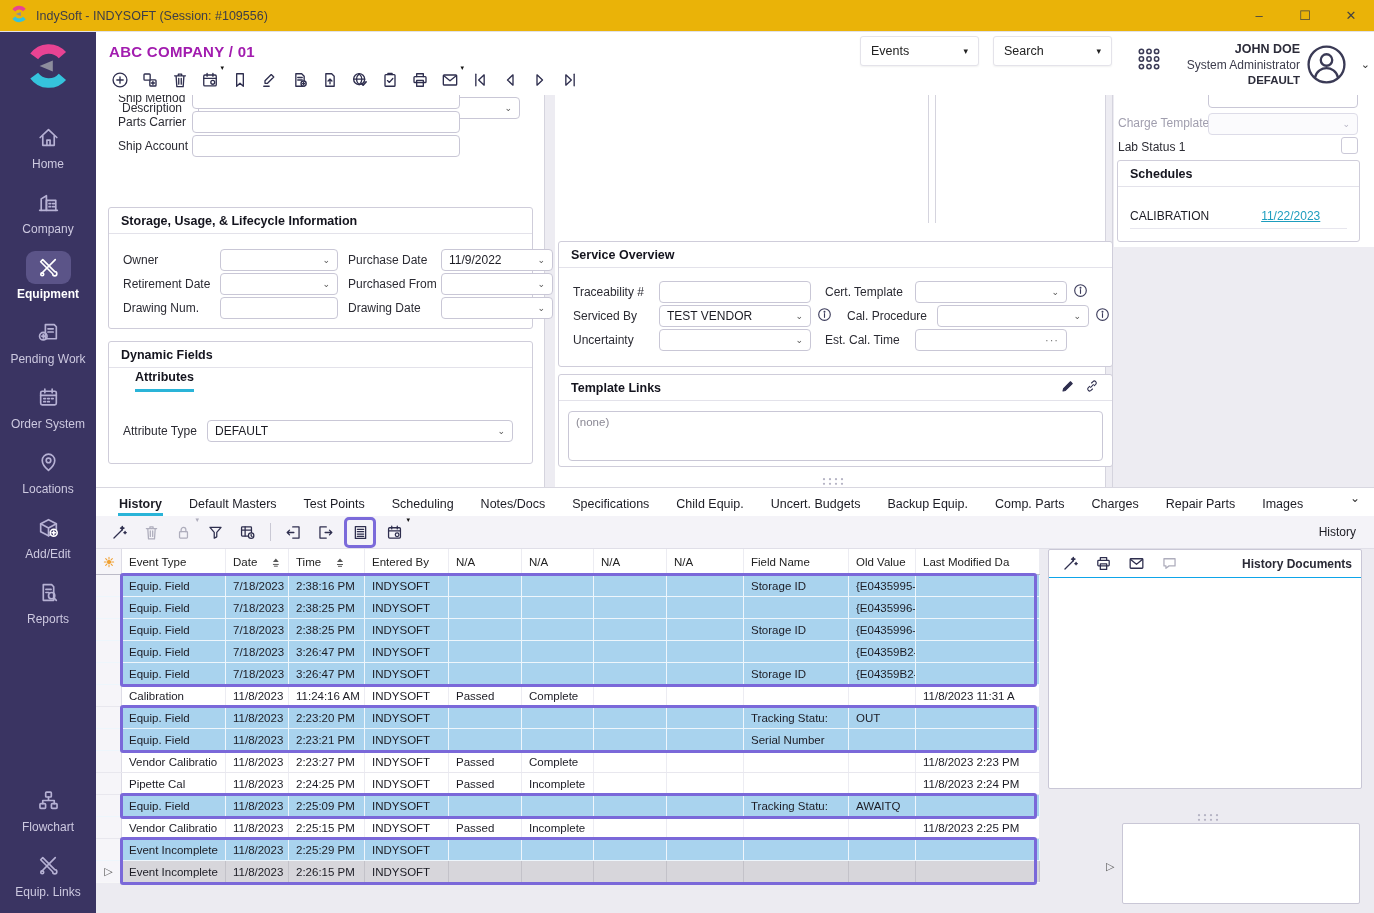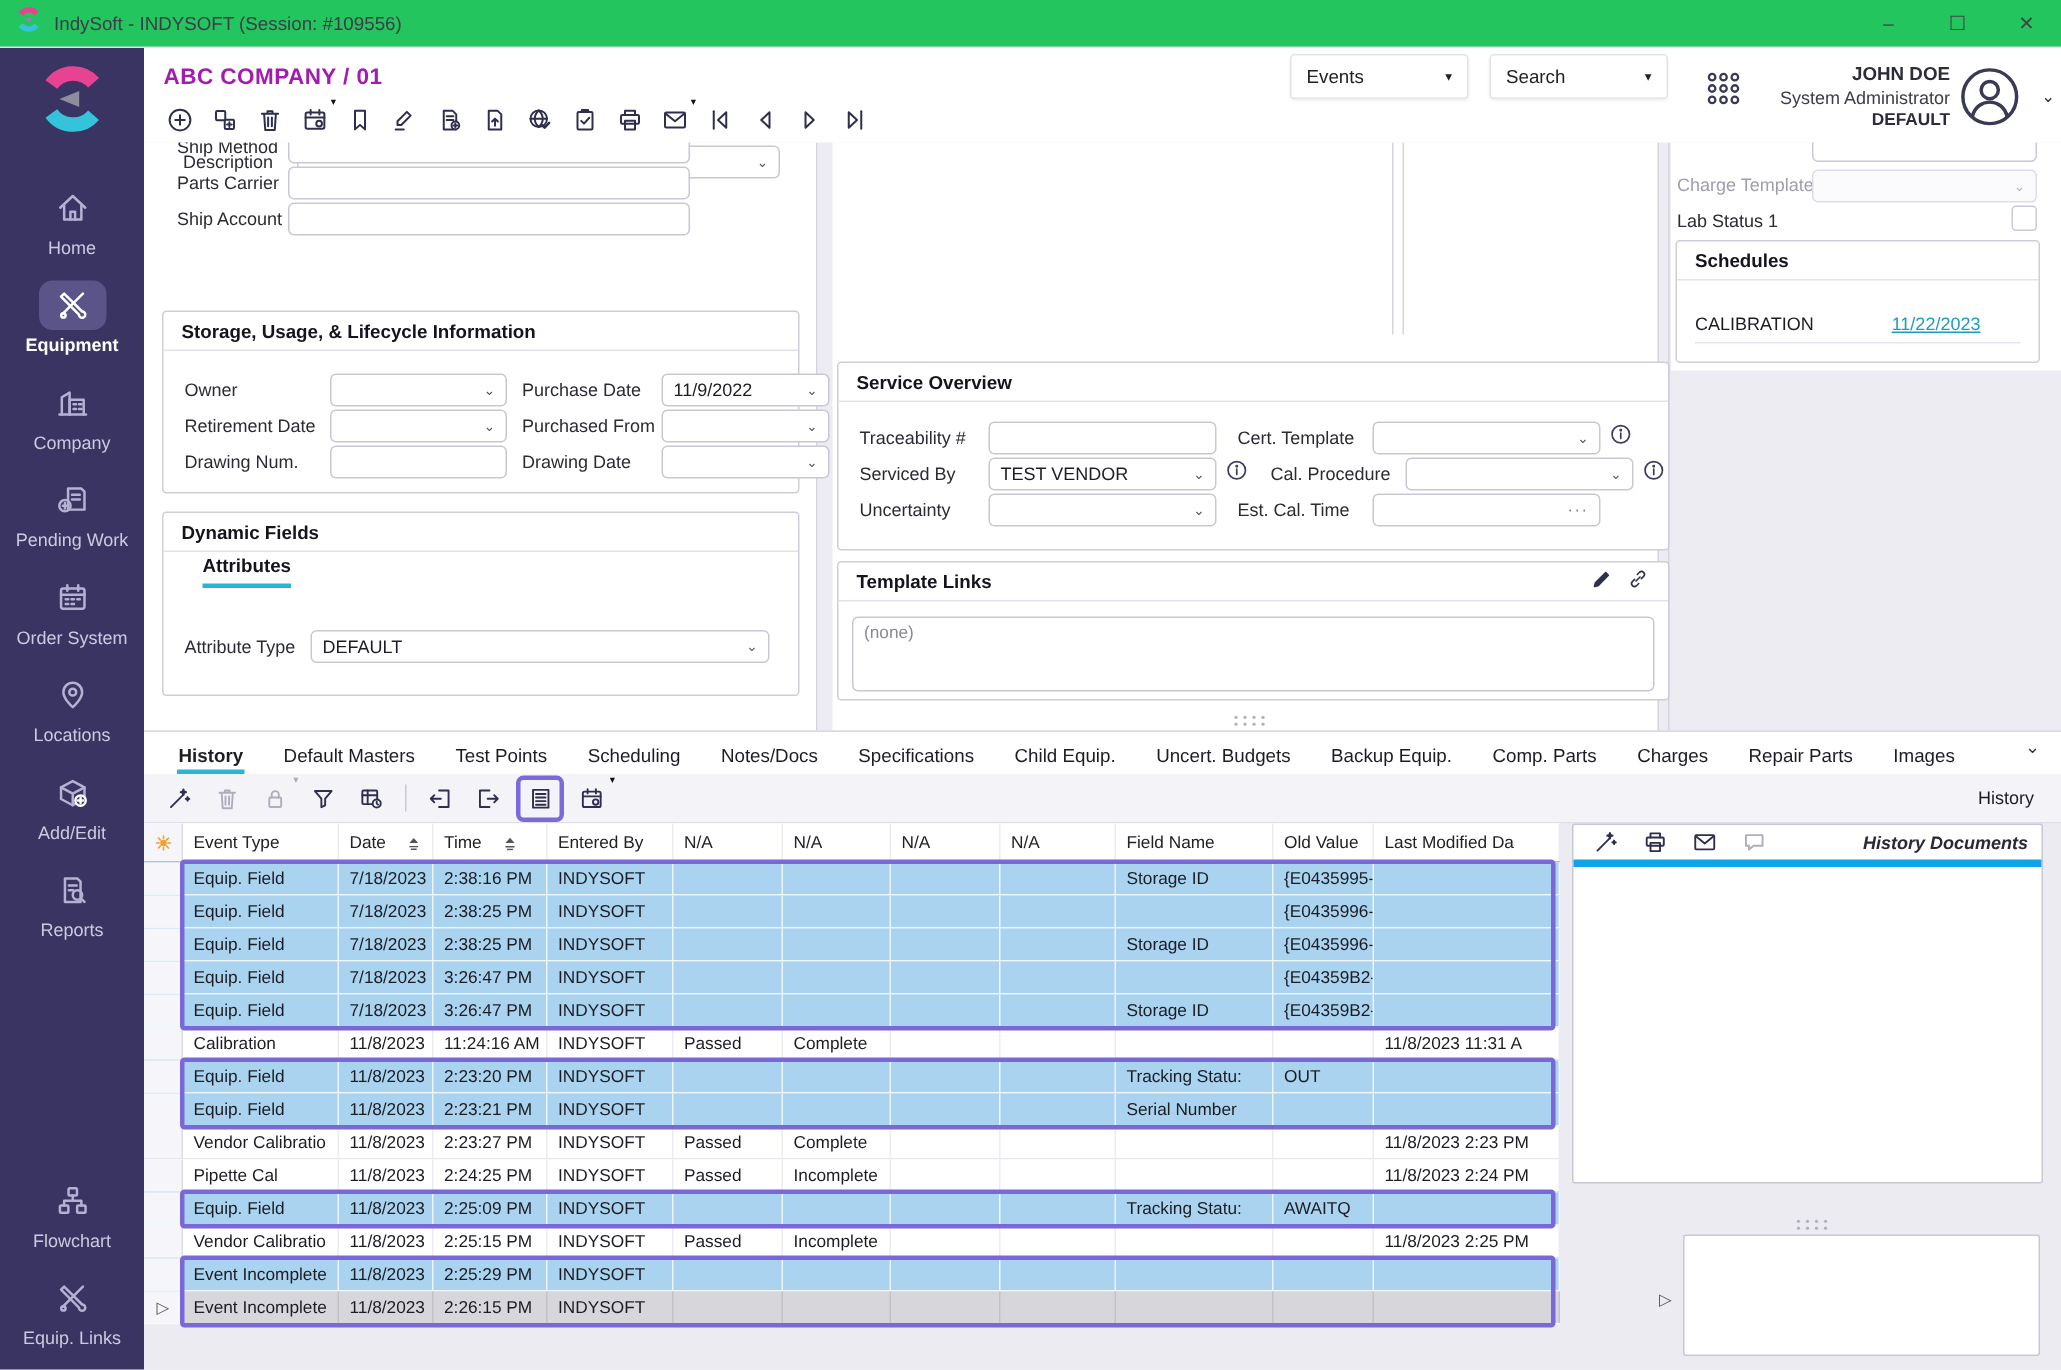--- a/index.html
+++ b/index.html
@@ -4,21 +4,21 @@
 <style>
   * { box-sizing: border-box; }
   html,body { margin:0; padding:0; }
   body {
     width:1374px; height:913px; position:relative; overflow:hidden;
     font-family:"Liberation Sans", sans-serif; background:#edecf2; color:#1c1c24;
   }
   .ic { stroke:#2e2e4e; fill:none; stroke-width:1.6; stroke-linecap:round; stroke-linejoin:round; width:20px; height:20px; }
 
   
-  .titlebar { position:absolute; left:0; top:0; right:0; height:32px; background:#22c55e;
+  .titlebar { position:absolute; left:0; top:0; right:0; height:32px; background:#eab308;
     display:flex; align-items:center; padding-left:10px; gap:8px; border-bottom:1px solid #e2e1e8; z-index:50;}
   .titlebar .t-title { font-size:12.5px; color:#3d3d48; }
   .win-controls { margin-left:auto; display:flex; height:100%; }
   .win-btn { width:46px; height:100%; display:flex; align-items:center; justify-content:center; font-size:13px; color:#444; cursor:pointer;}
 
   
   .sidebar { position:absolute; left:0; top:32px; width:96px; bottom:0; background:#3a3462;
     display:flex; flex-direction:column; align-items:center; z-index:40; padding-top:10px;}
   .sb-logo { margin-bottom:20px; }
   .sb-item { width:94px; display:flex; flex-direction:column; align-items:center; gap:3px;
@@ -153,21 +153,21 @@
   .grow.sel { background:#d7d6db; }
   .grow.sel .gcell { border-right-color:#c3c2c9; }
   .sorticon { margin-left:14px; }
   .hlblock { position:absolute; left:24px; width:917px; border:3px solid #7a68d9; border-radius:3px;
     pointer-events:none; z-index:5; }
 
   
   .docs { position:absolute; left:952px; top:61px; width:314px; height:240px; border:1px solid #c9c7d6;
     background:#fff; border-radius:2px; }
   .docs-tb { height:28px; display:flex; align-items:center; gap:9px; padding:0 9px;
-    border-bottom:5px solid #0ea5e9;font-style:italic; }
+    border-bottom:1px solid #0ea5e9; }
   .docs-tb .tbtn { width:24px; height:24px; }
   .docs-title { margin-left:auto; font-size:12px; font-weight:bold; color:#2a2a36; }
   .bpanel { position:absolute; left:1026px; top:335px; width:238px; height:81px; border:1px solid #c9c7d6;
     background:#fff; border-radius:2px; }
   .expander { position:absolute; font-size:11px; color:#555; cursor:pointer; }
 
   
   .overlay { position:absolute; inset:0; pointer-events:none; z-index:60; }
 </style>
 </head>
@@ -197,40 +197,40 @@
       <div class="sb-item ">
   <span class="icwrap">
           <svg viewBox="0 0 24 24" class="ic" style="">
             <path d="M4 12 12 4.5 20 12"></path>
             <path d="M6.5 10.5V19.5h11v-9"></path>
             <path d="M10.5 19.5v-5h3v5"></path>
           </svg>
         </span>
         <span class="sb-label">Home</span>
       </div>
-      <div class="sb-item active">
-  <span class="icwrap">
-          <svg viewBox="0 0 24 24" class="ic" style="">
-            <path d="M6.5 4.5 18 16a2 2 0 1 1-2 2L4.5 6.5z"></path>
-            <path d="M18.5 4.5 5.5 17.5"></path>
-            <circle cx="6" cy="18.5" r="1.4"></circle>
-          </svg>
-        </span>
-        <span class="sb-label">Equipment</span>
-      </div>
       <div class="sb-item ">
   <span class="icwrap">
           <svg viewBox="0 0 24 24" class="ic" style="">
             <path d="M5 19.5V8.5l5-3v14"></path>
             <path d="M10 19.5V10h9v9.5"></path>
             <path d="M3.5 19.5h17"></path>
             <path d="M12.5 13h1.6M16 13h1.6M12.5 16h1.6M16 16h1.6"></path>
           </svg>
         </span>
         <span class="sb-label">Company</span>
+      </div>
+      <div class="sb-item active">
+  <span class="icwrap">
+          <svg viewBox="0 0 24 24" class="ic" style="">
+            <path d="M6.5 4.5 18 16a2 2 0 1 1-2 2L4.5 6.5z"></path>
+            <path d="M18.5 4.5 5.5 17.5"></path>
+            <circle cx="6" cy="18.5" r="1.4"></circle>
+          </svg>
+        </span>
+        <span class="sb-label">Equipment</span>
       </div>
       <div class="sb-item ">
   <span class="icwrap">
           <svg viewBox="0 0 24 24" class="ic" style="">
             <path d="M9 4.5h8.5l2 2V18H9z"></path>
             <path d="M11.5 8.5h5M11.5 11.5h5"></path>
             <circle cx="7" cy="15.5" r="3.6"></circle>
             <path d="M7 13.8v3.4M5.6 15.5h2.8"></path>
           </svg>
         </span>

